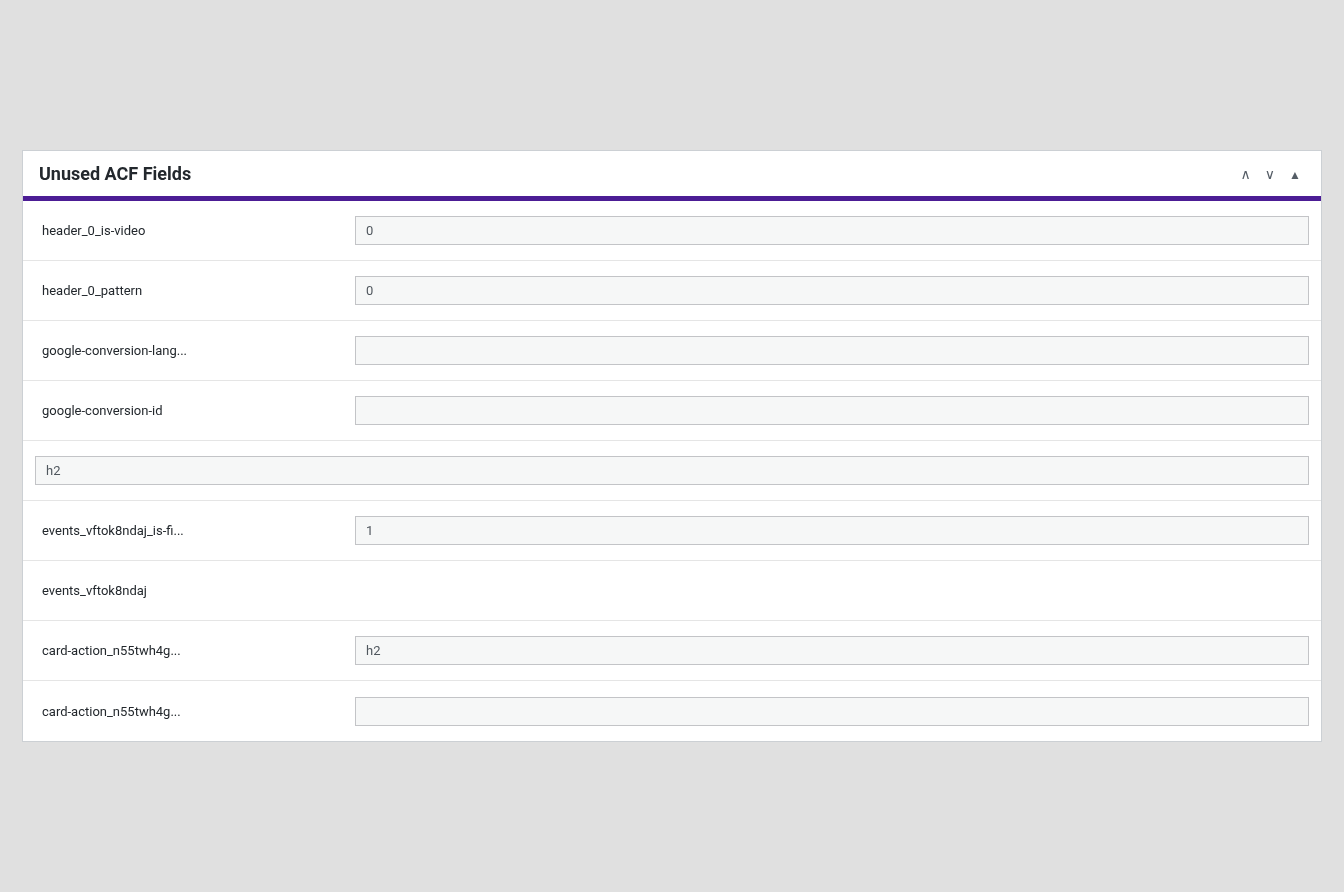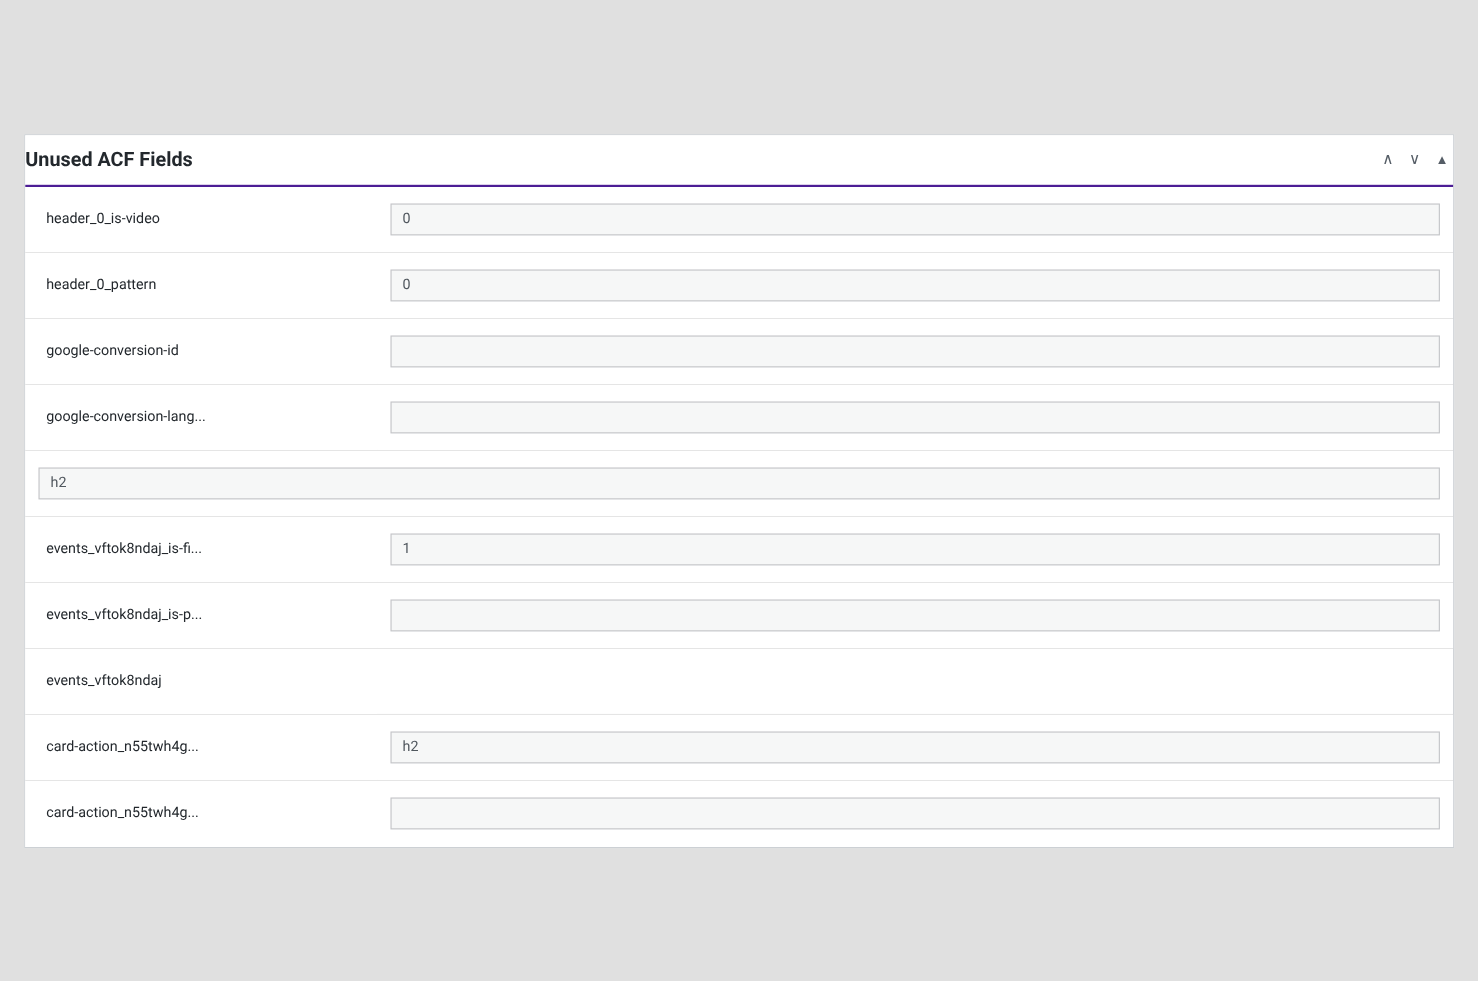--- a/index.html
+++ b/index.html
@@ -22,22 +22,22 @@
       background: #fff;
       border: 1px solid #ccd0d4;
       width: 1300px;
       max-width: 100%;
     }
 
     .panel-header {
       display: flex;
       align-items: center;
       justify-content: space-between;
-      padding: 12px 0;
-      border-bottom: 2px solid #4c1d95;
+      padding: 12px 16px;
+      border-bottom: 5px solid #4c1d95;
       background: #fff;
     }
 
     .panel-title {
       font-size: 18px;
       font-weight: 700;
       color: #23282d;
     }
 
     .panel-controls {
@@ -145,46 +145,40 @@
           <input type="text" class="field-input with-value" value="0" style="">
         </div>
       </div>
       <div class="field-row">
         <div class="field-label">header_0_pattern</div>
         <div class="field-value-wrap">
           <input type="text" class="field-input with-value" value="0" style="">
         </div>
       </div>
       <div class="field-row">
-        <div class="field-label">google-conversion-id</div>
+        <div class="field-label">google-conversion-lang...</div>
         <div class="field-value-wrap">
           <input type="text" class="field-input" style="">
         </div>
       </div>
       <div class="field-row">
-        <div class="field-label">google-conversion-lang...</div>
+        <div class="field-label">google-conversion-id</div>
         <div class="field-value-wrap">
           <input type="text" class="field-input" style="">
         </div>
       </div>
       <div class="field-row">
         <div class="field-value-wrap">
           <input type="text" class="field-input with-value" value="h2" style="">
         </div>
       </div>
       <div class="field-row">
         <div class="field-label">events_vftok8ndaj_is-fi...</div>
         <div class="field-value-wrap">
           <input type="text" class="field-input with-value" value="1" style="">
-        </div>
-      </div>
-      <div class="field-row">
-        <div class="field-label">events_vftok8ndaj_is-p...</div>
-        <div class="field-value-wrap">
-          <input type="text" class="field-input" style="">
         </div>
       </div>
       <div class="field-row">
         <div class="field-label">events_vftok8ndaj</div>
       </div>
       <div class="field-row">
         <div class="field-label">card-action_n55twh4g...</div>
         <div class="field-value-wrap">
           <input type="text" class="field-input with-value" value="h2" style="">
         </div>

